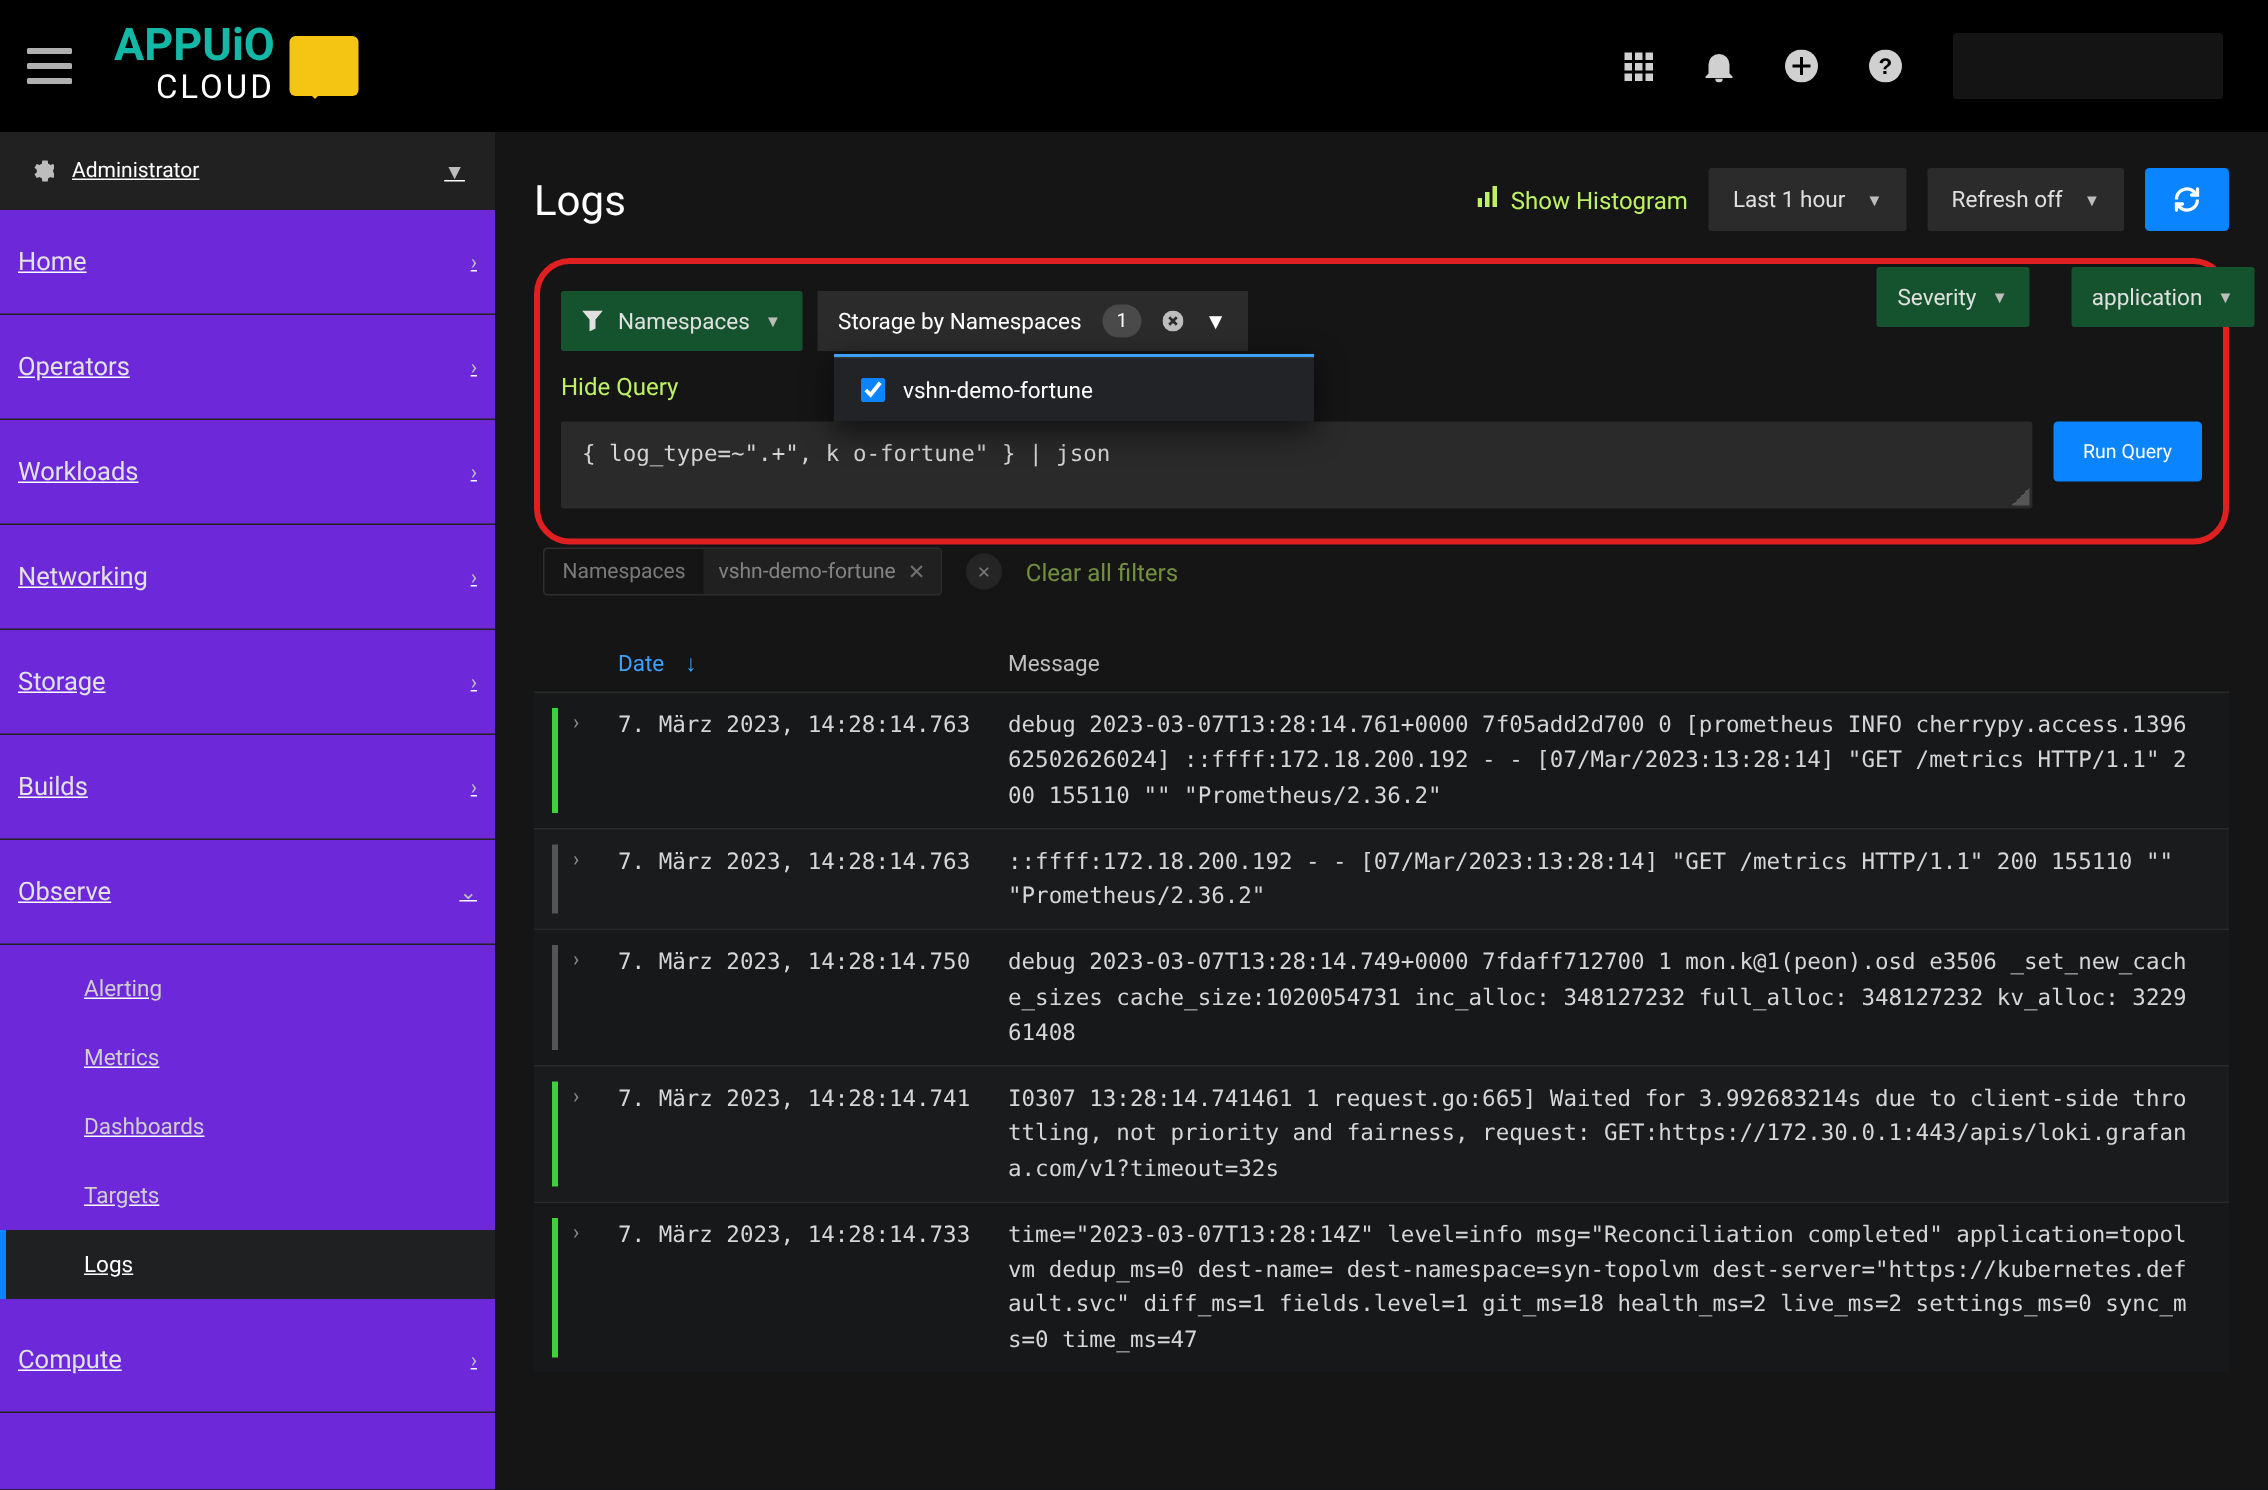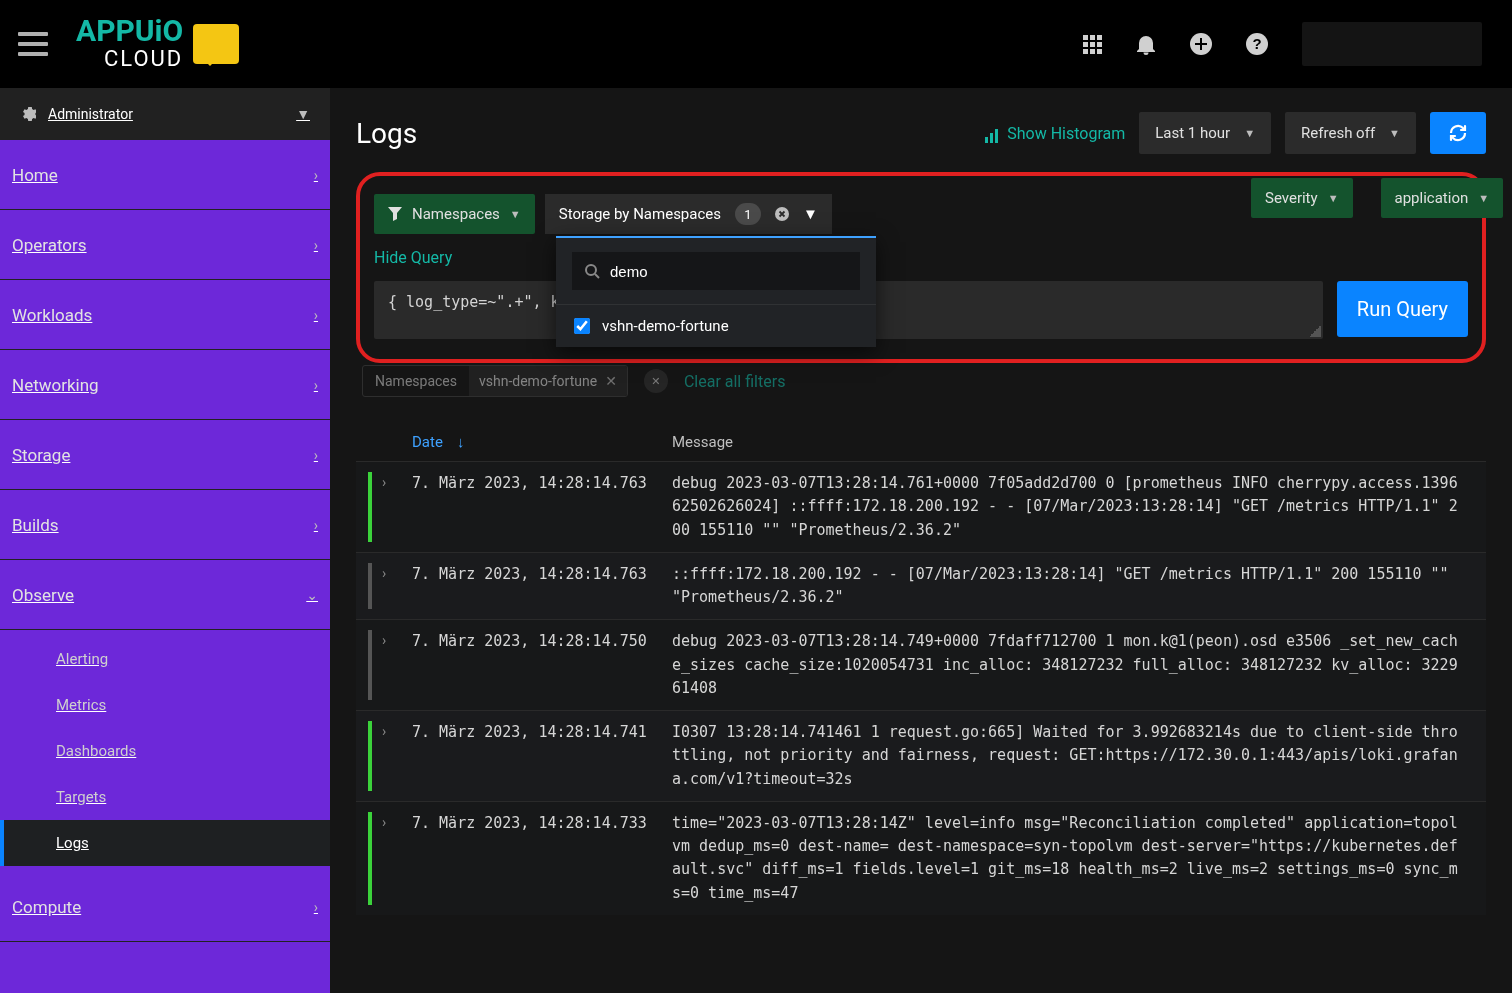--- a/index.html
+++ b/index.html
@@ -42,38 +42,38 @@
   .nav-item .chev{margin-left:auto;color:#bdbdbd;font-size:14px;}
   .nav-children{padding:6px 0;}
   .nav-child{height:46px;display:flex;align-items:center;padding-left:56px;color:#cfcfcf;font-size:15px;cursor:pointer;}
   .nav-child.active{background:#1e2022;color:#fff;position:relative;}
   .nav-child.active::before{content:"";position:absolute;left:0;top:0;bottom:0;width:4px;background:#0a84ff;}
   
   .main{flex:1;background:#151515;padding:24px 26px;overflow:hidden;position:relative;}
   .page-head{display:flex;align-items:center;gap:14px;margin-bottom:18px;}
   .page-title{font-size:28px;font-weight:400;}
   .head-spacer{flex:1;}
-  .link{color:#14b8a6;cursor:pointer;display:flex;align-items:flex-end;gap:6px;font-size:16px;}
+  .link{color:#bef264;cursor:pointer;display:flex;align-items:flex-start;gap:6px;font-size:16px;}
   .dd{height:42px;background:#2b2b2b;border-radius:2px;display:flex;align-items:center;padding:0 16px;gap:14px;color:#e0e0e0;cursor:pointer;font-size:15px;}
   .dd .caret{color:#bdbdbd;font-size:11px;}
   .refresh-btn{width:56px;height:42px;background:#0a84ff;border-radius:3px;display:flex;align-items:center;justify-content:center;cursor:pointer;}
   
   .hl{position:relative;border:4px solid #e02020;border-radius:24px;padding:18px 14px 20px;margin-bottom:0;}
   .filter-row{display:flex;align-items:center;gap:10px;}
   .pill{height:40px;background:#14532d;border-radius:2px;display:flex;align-items:center;padding:0 14px;gap:10px;color:#e0e0e0;font-size:15px;cursor:pointer;}
   .pill .caret{color:#bdbdbd;font-size:11px;}
   .filter-ns{height:40px;background:#2b2b2b;display:flex;align-items:center;padding:0 14px;gap:14px;font-size:15px;}
   .count-badge{background:#4a4a4a;border-radius:12px;min-width:26px;height:22px;display:flex;align-items:center;justify-content:center;font-size:13px;padding:0 8px;}
   .clr-icon{color:#bdbdbd;font-size:13px;cursor:pointer;}
   .outside-row{display:flex;align-items:center;gap:14px;position:absolute;left:895px;top:6px;}
   .hide-query{margin-top:14px;}
   .query-row{display:flex;gap:14px;margin-top:14px;align-items:flex-start;}
   .query-box{flex:1;height:58px;background:#2a2a2a;border-radius:2px;padding:12px 14px;font-family:ui-monospace,Menlo,Consolas,monospace;font-size:15px;color:#d3d3d3;position:relative;resize:horizontal;}
   .query-box::after{content:"";position:absolute;right:2px;bottom:2px;width:12px;height:12px;background:linear-gradient(135deg,transparent 50%,#555 50%);}
-  .run-btn{height:56px;background:#0a84ff;color:#fff;border-radius:3px;padding:0 20px;display:flex;align-items:center;font-size:20px;cursor:pointer;}
+  .run-btn{height:40px;background:#0a84ff;color:#fff;border-radius:3px;padding:0 20px;display:flex;align-items:center;font-size:13px;cursor:pointer;}
   
   .ns-popup{position:absolute;top:42px;left:182px;width:320px;background:#212326;border-top:2px solid #3ea1ff;z-index:5;box-shadow:0 6px 20px rgba(0,0,0,.6);}
   .ns-search{margin:14px 16px;height:38px;background:#151618;display:flex;align-items:center;padding:0 12px;gap:10px;}
   .ns-search input{flex:1;background:transparent;border:none;color:#fff;font-size:15px;outline:none;}
   .ns-option{padding:12px 18px;display:flex;align-items:center;gap:12px;font-size:15px;border-top:1px solid #303234;cursor:pointer;}
   .ns-option input{width:16px;height:16px;accent-color:#0a84ff;}
   
   .chip-row{display:flex;align-items:center;gap:16px;margin-top:2px;padding-left:6px;}
   .chip-group{display:flex;align-items:center;border:1px solid #444;border-radius:3px;overflow:hidden;height:32px;opacity:.55}
   .chip-label{padding:0 12px;color:#ccc;font-size:14px;}
@@ -253,29 +253,20 @@
             <span class="clr-icon">
               <svg width="14" height="14" viewBox="0 0 14 14" fill="currentColor">
                   <circle cx="7" cy="7" r="7"></circle>
                   <path d="M4.5 4.5l5 5M9.5 4.5l-5 5" stroke="#2b2b2b" stroke-width="1.8"></path>
                 </svg>
             </span>
             <span class="caret">▼</span>
           </div>
 
           <div class="ns-popup">
-            <div class="ns-search">
-              <span>
-                <svg width="16" height="16" viewBox="0 0 16 16" fill="none" stroke="#888" stroke-width="2">
-                    <circle cx="7" cy="7" r="5"></circle>
-                    <path d="M11 11l4 4"></path>
-                  </svg>
-              </span>
-              <input value="demo" style="">
-            </div>
             <label class="ns-option">
               <input type="checkbox" checked="" style="">
               <span>vshn-demo-fortune</span>
             </label>
           </div>
         </div>
 
         <div class="link hide-query">Hide Query</div>
 
         <div class="query-row">

